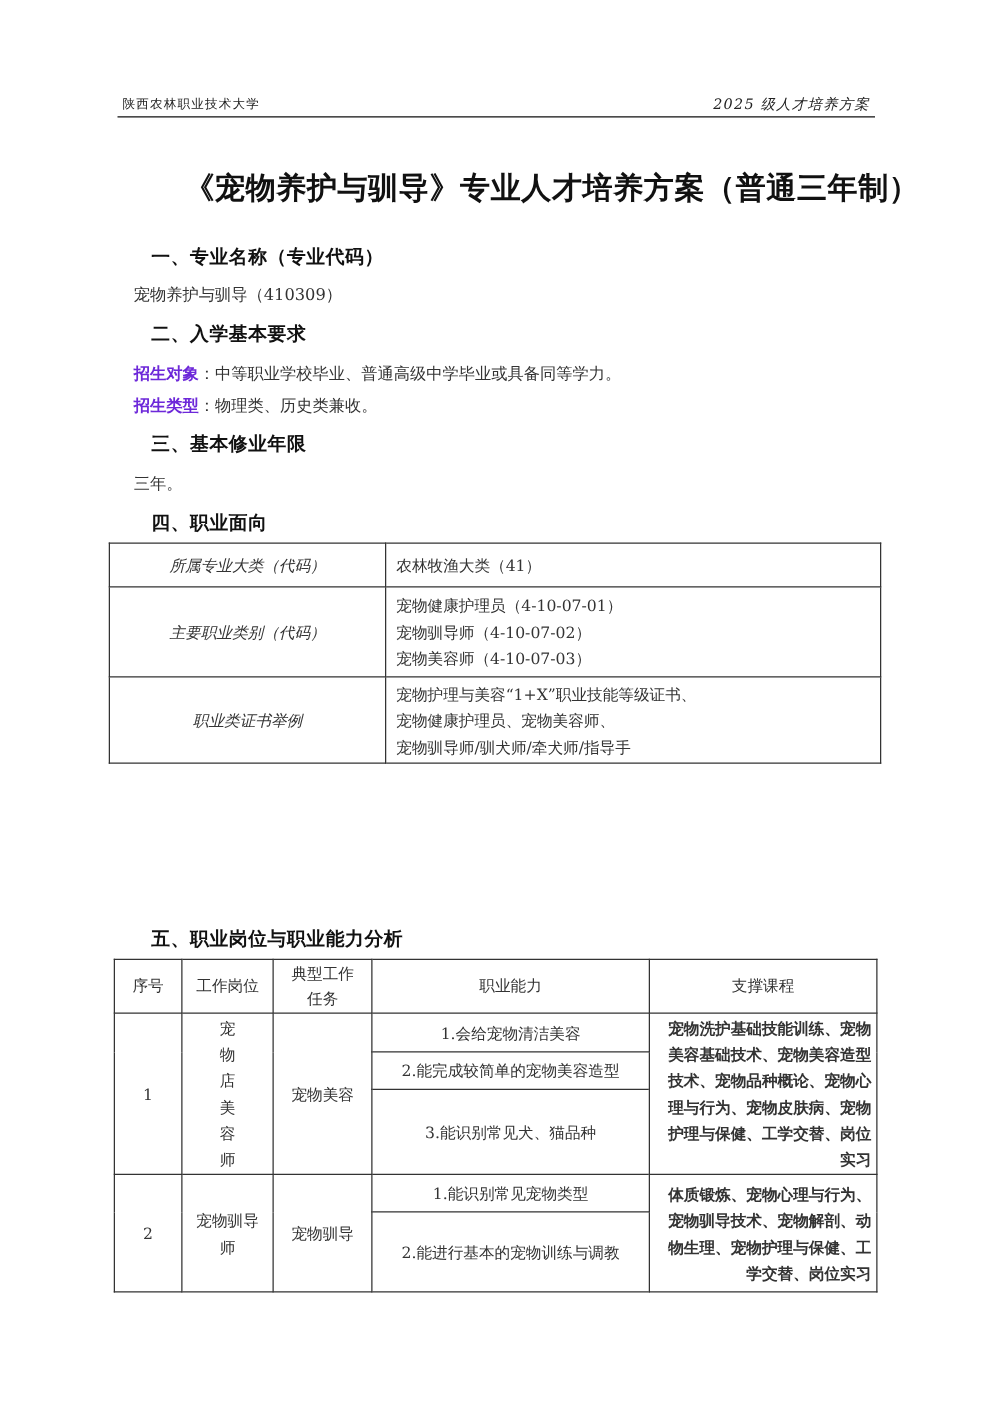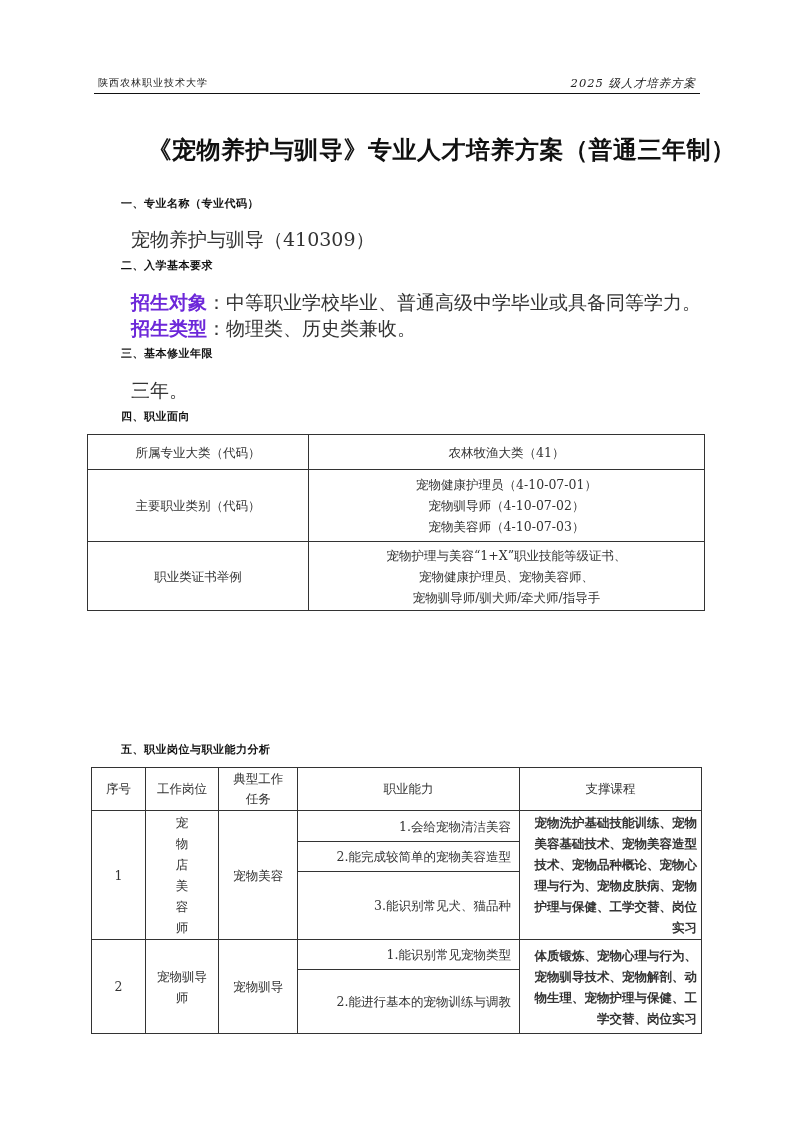--- a/index.html
+++ b/index.html
@@ -5,32 +5,32 @@
   html, body { margin:0; padding:0; background:#ffffff; }
   body { width:793px; height:1122px; position:relative; overflow:hidden;
          font-family:"DejaVu Serif","Liberation Serif",serif; color:#222; }
   .header { position:absolute; left:94px; top:76px; width:606px; height:17px;
             border-bottom:1.5px solid #111; }
   .header .left { position:absolute; left:4px; top:0; font-size:10px; letter-spacing:1px; color:#222; }
   .header .right { position:absolute; right:4px; top:0; font-size:11.5px; font-style:italic; letter-spacing:1px; color:#222; }
   .title { position:absolute; left:0; width:793px; top:134px; text-align:center;
            font-family:"DejaVu Sans","Liberation Sans",sans-serif; font-weight:bold; font-size:24px; color:#111; letter-spacing:0.5px;margin-left:45px; }
   .h2 { position:absolute; left:121px; font-family:"DejaVu Sans","Liberation Sans",sans-serif;
-        font-weight:bold; font-size:11px; color:#111; letter-spacing:0.5px; }
-  .p { position:absolute; left:131px; font-size:19px; color:#333; }
+        font-weight:bold; font-size:15px; color:#111; letter-spacing:0.5px; }
+  .p { position:absolute; left:107px; font-size:13px; color:#333; }
   .p b { font-family:"DejaVu Sans","Liberation Sans",sans-serif; color:#6d28d9; }
   table { position:absolute; border-collapse:collapse; font-size:12.5px; color:#333; }
   td, th { border:1px solid #333; padding:0 8px; font-weight:normal; line-height:21px; }
   #t1 { left:87px; top:434px; width:618px; }
-  #t1 td.k { width:204px; text-align:center; }
-  #t1 td.v { text-align:center; }
+  #t1 td.k { width:204px; text-align:center;font-style:italic; }
+  #t1 td.v { text-align:left; }
   #t2 { left:91px; top:767px; width:611px; }
   #t2 th { text-align:center; line-height:20px; }
   #t2 td.c { text-align:center; }
-  #t2 td.l { text-align:right; }
+  #t2 td.l { text-align:center; }
   #t2 td.course { text-align:right; padding:0 4px 0 6px; line-height:21px;font-weight:bold; }
 </style>
 </head>
 <body>
 
 <div class="header">
   <span class="left">陕西农林职业技术大学</span>
   <span class="right">2025 级人才培养方案</span>
 </div>
 

